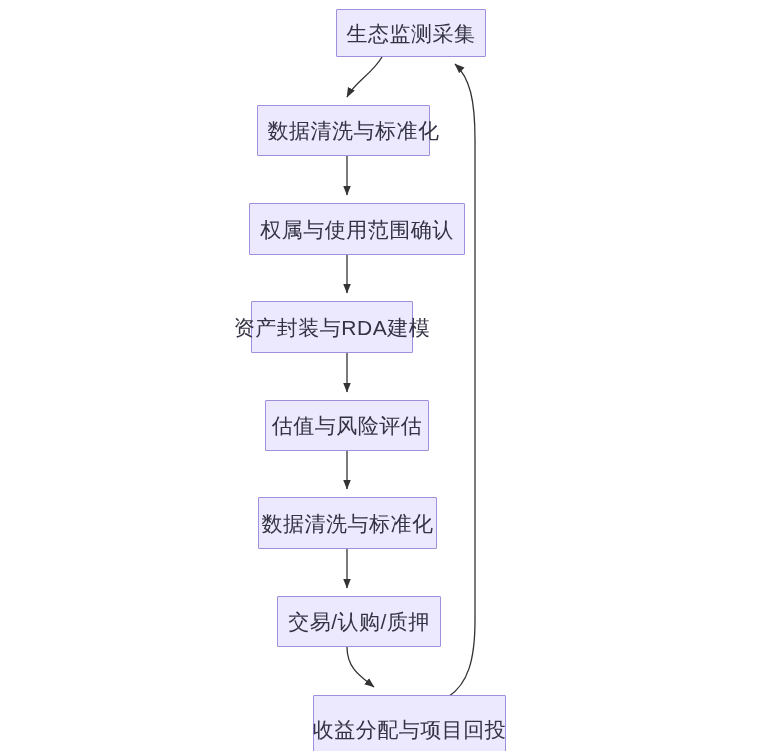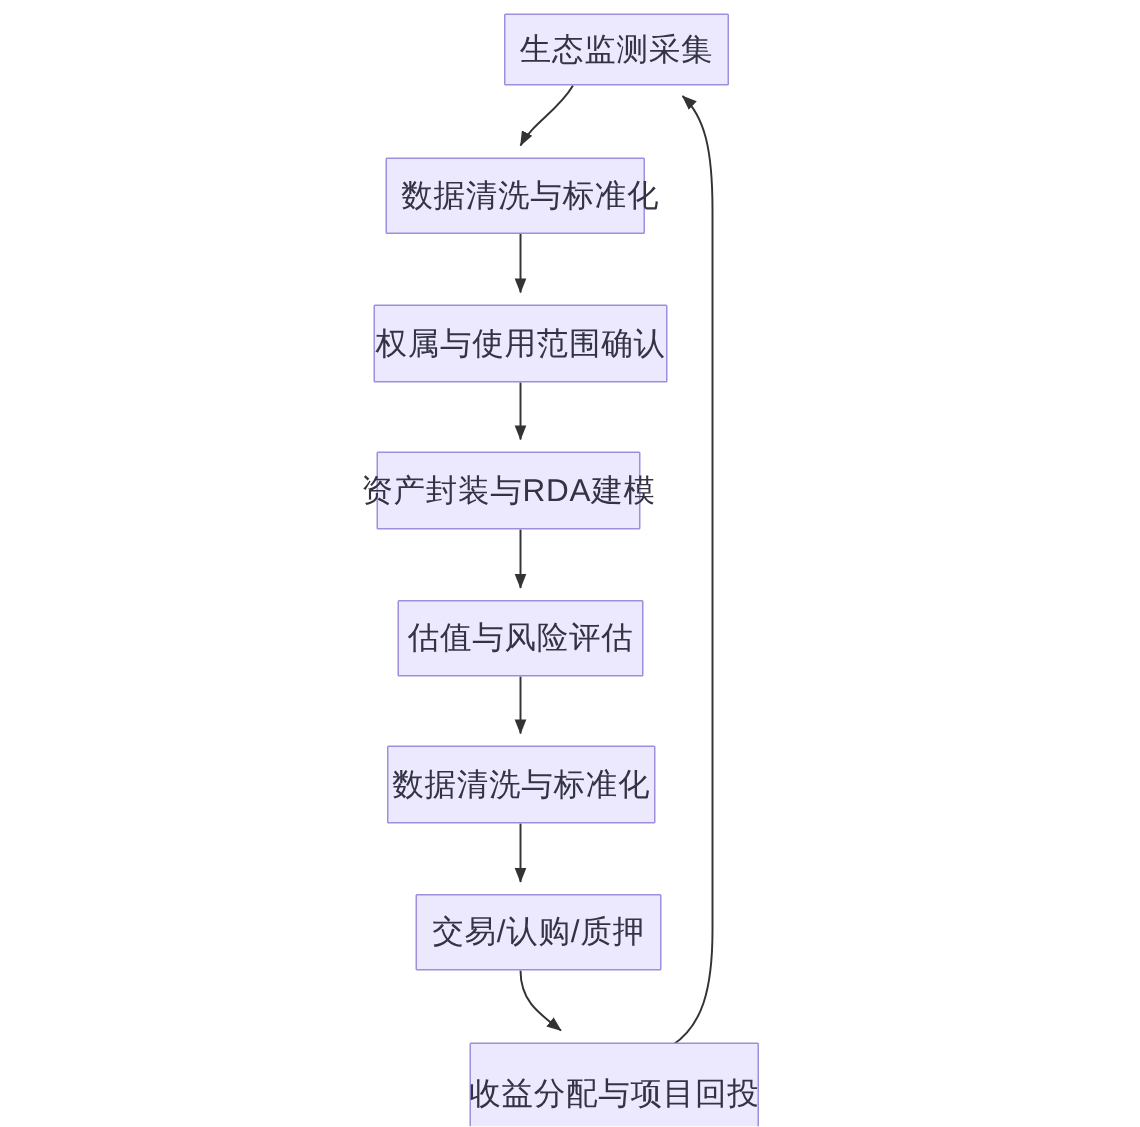--- a/index.html
+++ b/index.html
@@ -75,25 +75,25 @@
   </svg>
 
   <div class="node" style="left:336px; top:9px; width:150px; height:48px;">
     <span class="node-label">生态监测采集</span>
   </div>
 
   <div class="node" style="left:257px; top:105px; width:173px; height:51px;padding-left:20px;">
     <span class="node-label">数据清洗与标准化</span>
   </div>
 
-  <div class="node" style="left:249px; top:203px; width:196px; height:52px;">
+  <div class="node" style="left:249px; top:203px; width:216px; height:52px;">
     <span class="node-label">权属与使用范围确认</span>
   </div>
 
-  <div class="node" style="left:251px; top:301px; width:176px; height:52px;">
+  <div class="node" style="left:251px; top:301px; width:162px; height:52px;">
     <span class="node-label">资产封装与RDA建模</span>
   </div>
 
   <div class="node" style="left:265px; top:400px; width:164px; height:51px;">
     <span class="node-label">估值与风险评估</span>
   </div>
 
   <div class="node" style="left:258px; top:497px; width:179px; height:52px;">
     <span class="node-label">数据清洗与标准化</span>
   </div>

